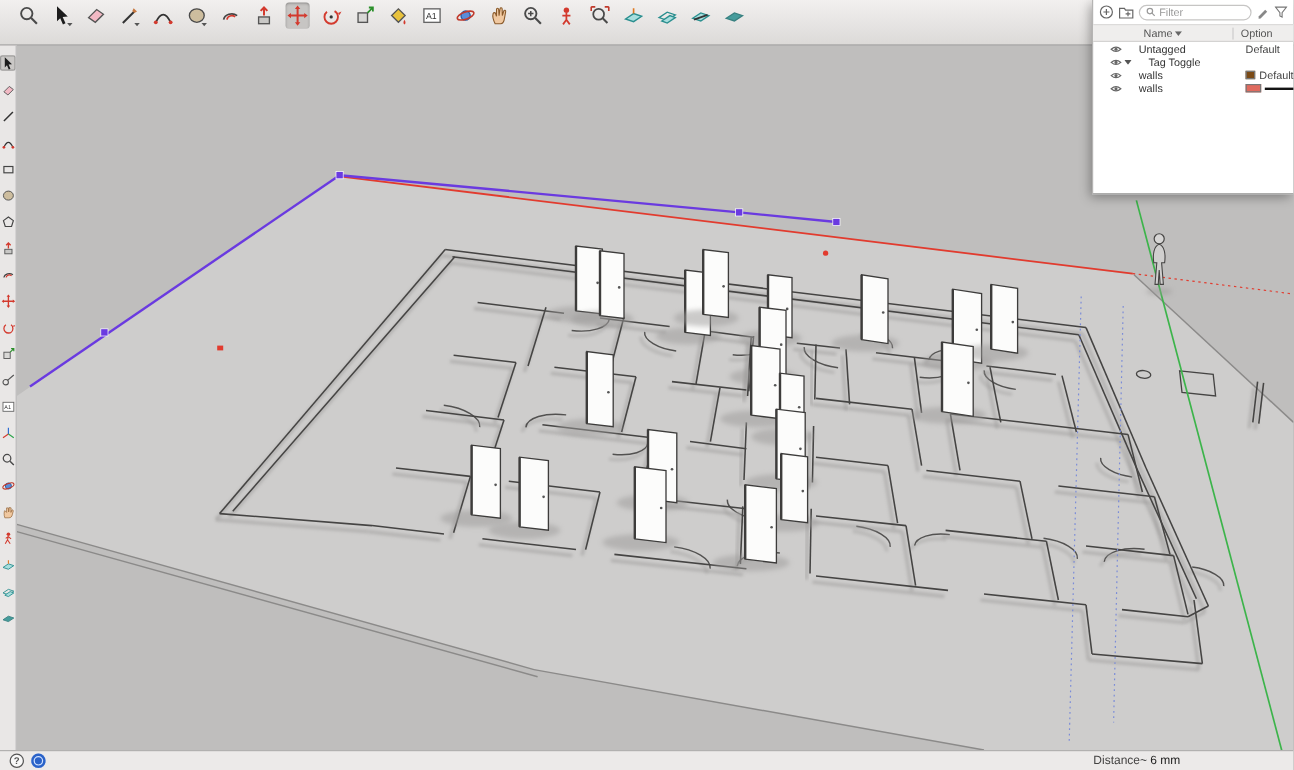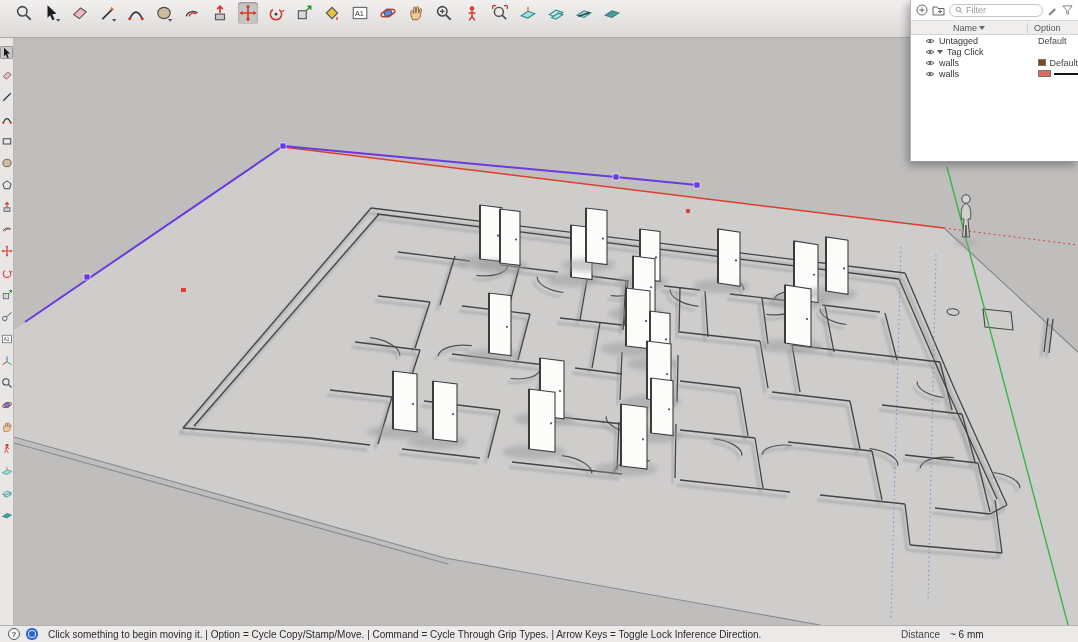--- a/index.html
+++ b/index.html
@@ -37,38 +37,38 @@
   .tp-search{flex:1;display:flex;align-items:center;gap:3px;height:13px;border:1px solid #c6c5c4;
     border-radius:7px;background:#fff;color:#9a9a9a;padding:0 5px}
   .tp-header{display:flex;align-items:center;height:15px;background:#efeeed;
     border-top:1px solid #dcdbda;border-bottom:1px solid #d4d3d2;color:#555}
   .tp-header .c1{margin-left:42px;display:flex;align-items:center;gap:2px}
   .tp-header .vdiv{margin-left:auto;width:1px;height:10px;background:#ccc}
   .tp-header .c2{width:50px;padding-left:6px}
   .tp-row{display:flex;align-items:center;height:11px;padding-left:14px}
   .tp-row .eye{width:12px;display:flex;background:none;border:none;padding:0}
   .tp-row .disc{width:8px;display:flex}
-  .tname{margin-left:2px;white-space:nowrap}
+  .tname{margin-left:12px;white-space:nowrap}
   .indent{}
   .tp-right{margin-left:auto;display:flex;align-items:center;width:40px;gap:3px}
   .swatch{width:13px;height:7px;border:1px solid #777;display:inline-block}
   .tdash{color:#444}
   .dashline{flex:1;height:2px;background:#141414}
   .tp-fill{flex:1}
 
   
   .statusbar{position:absolute;left:0;bottom:0;width:1078px;height:17px;background:#eceae9;
     border-top:1px solid #b2b1b0;display:flex;align-items:center;padding:0 8px;gap:6px;z-index:3;
     font-size:10px;color:#333}
   .st-ic{width:12px;height:12px;border-radius:50%;display:flex;align-items:center;justify-content:center;
     font-size:8px;border:none;padding:0}
   .st-ic.help{border:1px solid #555;color:#555;background:#f8f8f8;font-weight:700}
   .st-ic.geo{background:#2a62c8;box-shadow:inset 0 0 0 2px #2a62c8,inset 0 0 0 3px #cfe0ff}
   .status-msg{margin-left:4px;white-space:nowrap;color:#2b2a29}
-  .measure{margin-left:auto;margin-right:62px;display:flex;align-items:flex-start;gap:10px}
+  .measure{margin-left:auto;margin-right:62px;display:flex;align-items:flex-start;}
   .measure .lbl{color:#454443}
   .measure .val{min-width:58px;color:#1d1d1d}
 </style>
 </head>
 <body>
 
 <div class="header">
   <div class="toolbar">
     <button class="tb">
         <svg width="18" height="18" viewBox="0 0 16 16">
@@ -745,21 +745,21 @@
         <svg width="10" height="8" viewBox="0 0 10 8">
           <path d="M1,4 Q5,0.5 9,4 Q5,7.5 1,4 Z" fill="none" stroke="#666"></path>
           <circle cx="5" cy="4" r="1.3" fill="#666"></circle>
         </svg>
       </button>
     <span class="disc">
         <svg width="6" height="4" viewBox="0 0 6 4">
           <path d="M0,0 L6,0 L3,4 Z" fill="#555"></path>
         </svg>
       </span>
-    <span class="tname">Tag Click</span>
+    <span class="tname">Tag Toggle</span>
   </div>
 
   <div class="tp-row">
     <button class="eye">
         <svg width="10" height="8" viewBox="0 0 10 8">
           <path d="M1,4 Q5,0.5 9,4 Q5,7.5 1,4 Z" fill="none" stroke="#666"></path>
           <circle cx="5" cy="4" r="1.3" fill="#666"></circle>
         </svg>
       </button>
     <span class="tname indent">walls</span>
@@ -781,18 +781,17 @@
         <span class="swatch" style="background: rgb(224, 106, 94);"></span>
         <span class="dashline"></span>
       </span>
   </div>
   <div class="tp-fill"></div>
 </aside>
 
 <footer class="statusbar">
   <button class="st-ic help">?</button>
   <button class="st-ic geo"></button>
-  <span class="status-msg">Click something to begin moving it. | Option = Cycle Copy/Stamp/Move. | Command = Cycle Through Grip Types. | Arrow Keys = Toggle Lock Inference Direction.</span>
   <span class="measure">
     <span class="lbl">Distance</span>
     <span class="val">~ 6 mm</span>
   </span>
 </footer>
 
 </body></html>

